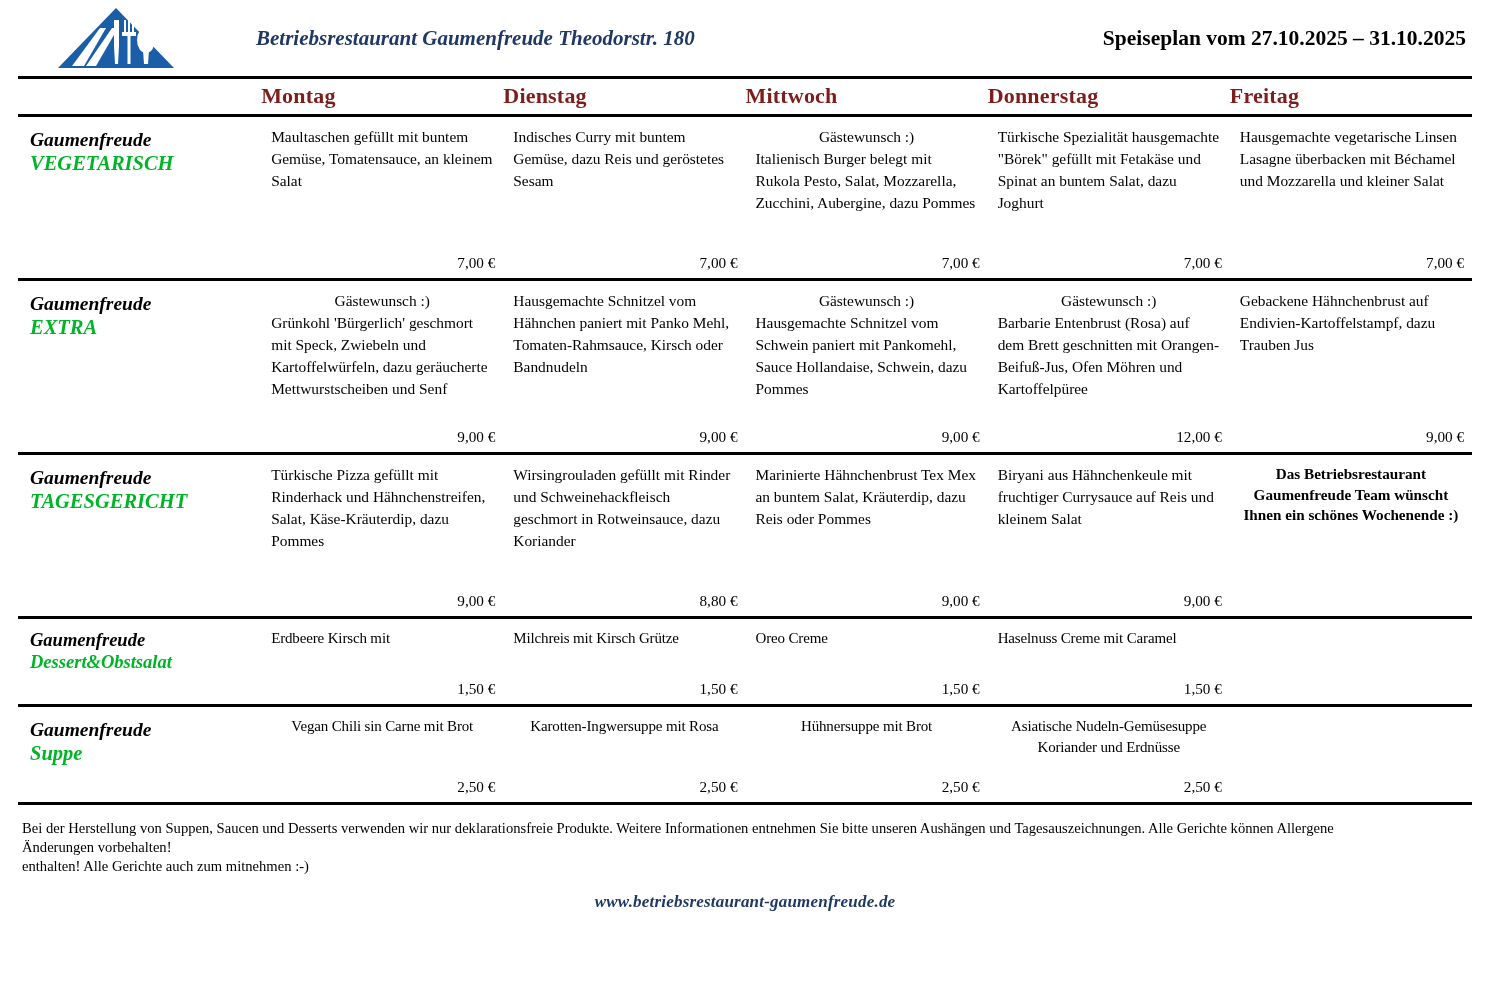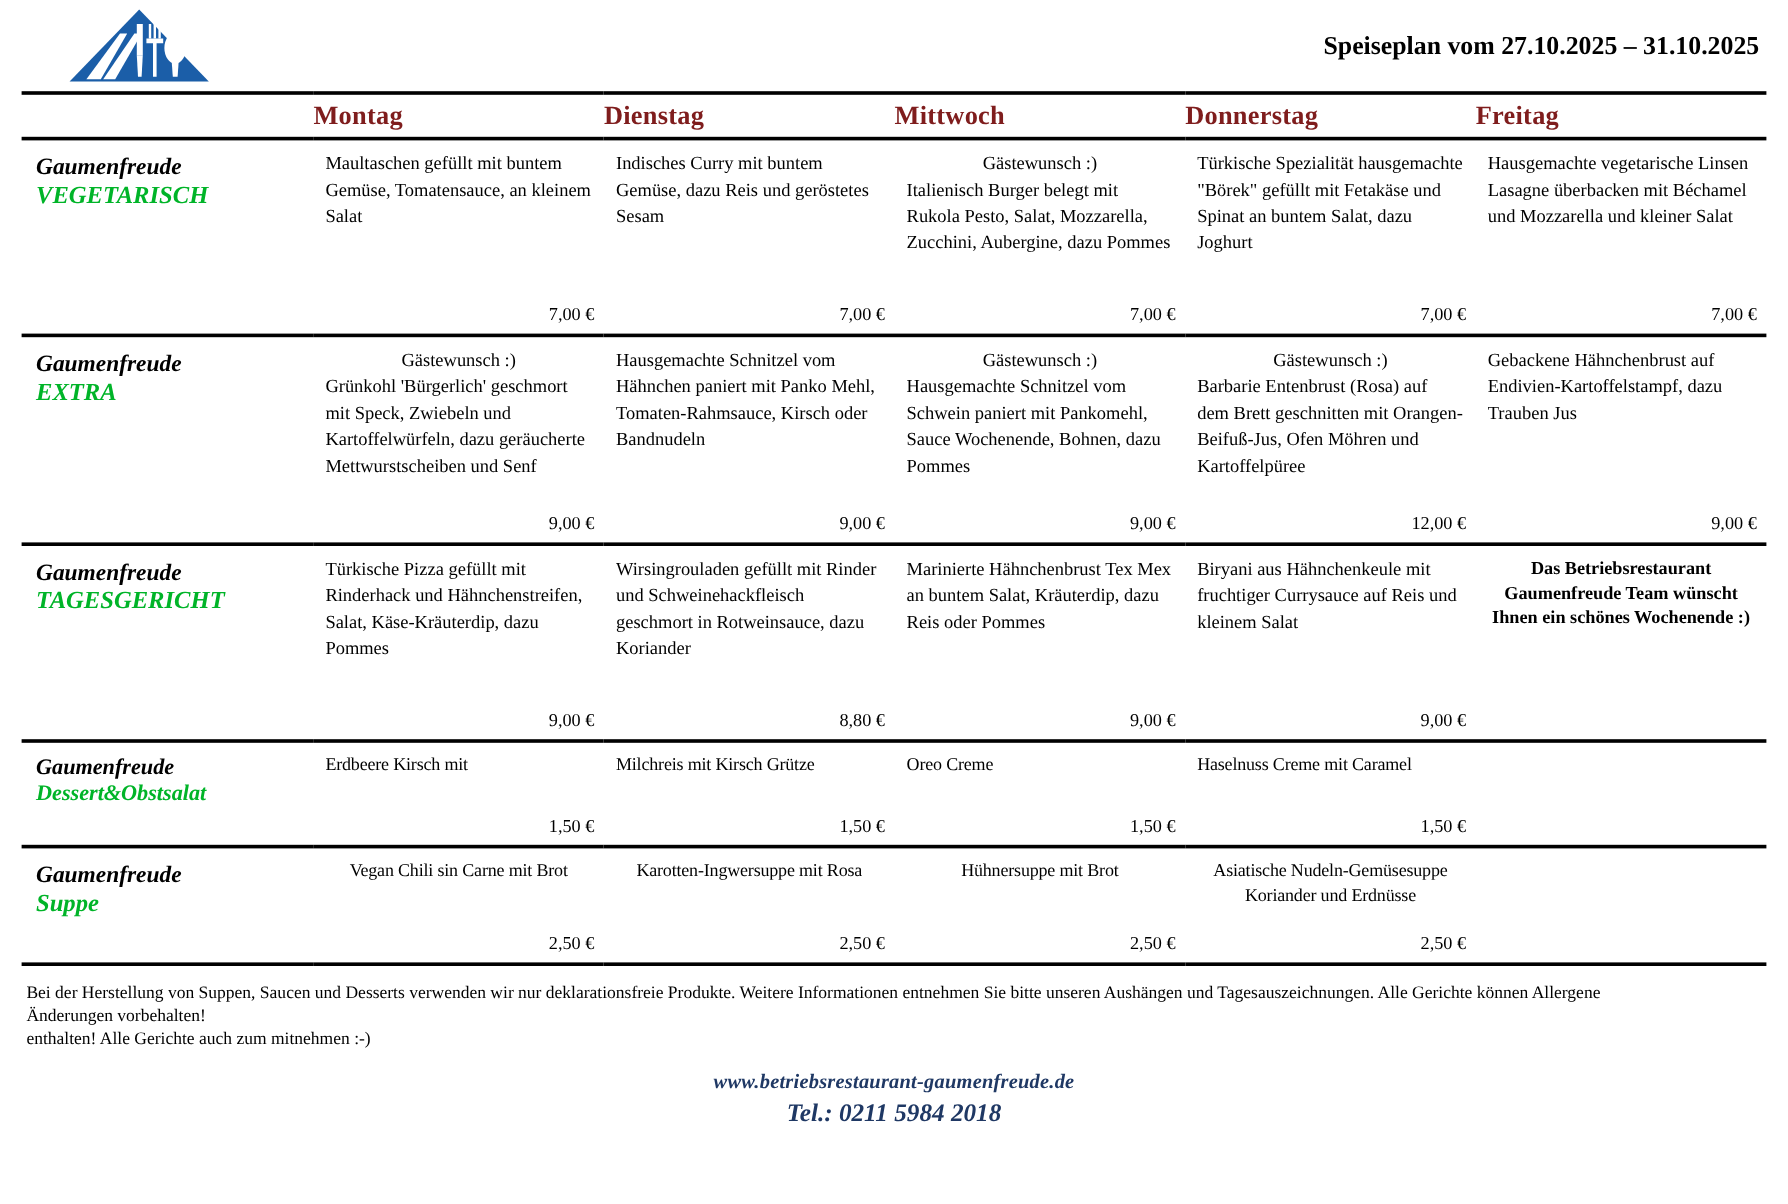--- a/index.html
+++ b/index.html
@@ -191,20 +191,21 @@
           <path d="M68,14 L70,14 L70,26 L68,26 Z"></path>
           <path d="M72,14 L74,14 L74,26 L72,26 Z"></path>
           <path d="M76,14 L78,14 L78,26 L76,26 Z"></path>
           <path d="M66,26 L80,26 L80,30 L74.5,30 L74.5,58 L71.5,58 L71.5,30 L66,30 Z"></path>
 
           <ellipse cx="90" cy="34" rx="9" ry="13"></ellipse>
           <path d="M87,44 L93,44 L92,58 L88,58 Z"></path>
         </g>
       </svg>
     </div>
+    <div class="header-title">Betriebsrestaurant Gaumenfreude Theodorstr. 180</div>
     <div class="header-right">Speiseplan vom 27.10.2025 – 31.10.2025</div>
   </div>
 
   <table class="menu-table">
     <colgroup>
       <col class="c-cat">
         <col class="c-day">
         <col class="c-day">
         <col class="c-day">
         <col class="c-day">
@@ -263,21 +264,21 @@
         <td class="dish-cell">
           <div class="wish">Gästewunsch :)</div>
           <div class="dish-text">Grünkohl 'Bürgerlich' geschmort mit Speck, Zwiebeln und Kartoffelwürfeln, dazu geräucherte Mettwurstscheiben und Senf</div>
         </td>
         <td class="dish-cell">
           <div class="wish"></div>
           <div class="dish-text">Hausgemachte Schnitzel vom Hähnchen paniert mit Panko Mehl, Tomaten-Rahmsauce, Kirsch oder Bandnudeln</div>
         </td>
         <td class="dish-cell">
           <div class="wish">Gästewunsch :)</div>
-          <div class="dish-text">Hausgemachte Schnitzel vom Schwein paniert mit Pankomehl, Sauce Wochenende, Bohnen, dazu Pommes</div>
+          <div class="dish-text">Hausgemachte Schnitzel vom Schwein paniert mit Pankomehl, Sauce Hollandaise, Schwein, dazu Pommes</div>
         </td>
         <td class="dish-cell">
           <div class="wish">Gästewunsch :)</div>
           <div class="dish-text">Barbarie Entenbrust (Rosa) auf dem Brett geschnitten mit Orangen-Beifuß-Jus, Ofen Möhren und Kartoffelpüree</div>
         </td>
         <td class="dish-cell">
           <div class="wish"></div>
           <div class="dish-text">Gebackene Hähnchenbrust auf Endivien-Kartoffelstampf, dazu Trauben Jus</div>
         </td>
       </tr>
@@ -380,16 +381,15 @@
   </table>
 
   <div class="footer-note">
     <div>Bei der Herstellung von Suppen, Saucen und Desserts verwenden wir nur deklarationsfreie  Produkte. Weitere Informationen entnehmen Sie bitte unseren Aushängen und Tagesauszeichnungen. Alle Gerichte können Allergene</div>
     <div>Änderungen vorbehalten!</div>
     <div>enthalten! Alle Gerichte auch zum mitnehmen :-)</div>
   </div>
 
   <div class="contact">
     <div class="web">www.betriebsrestaurant-gaumenfreude.de</div>
-    <div class="tel">Tel.: 0211 5984 2018</div>
   </div>
 
 </div>
 
 </body></html>

